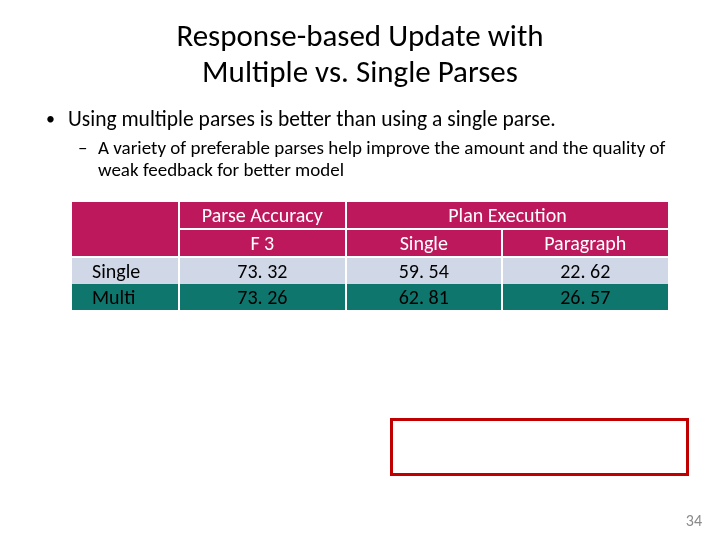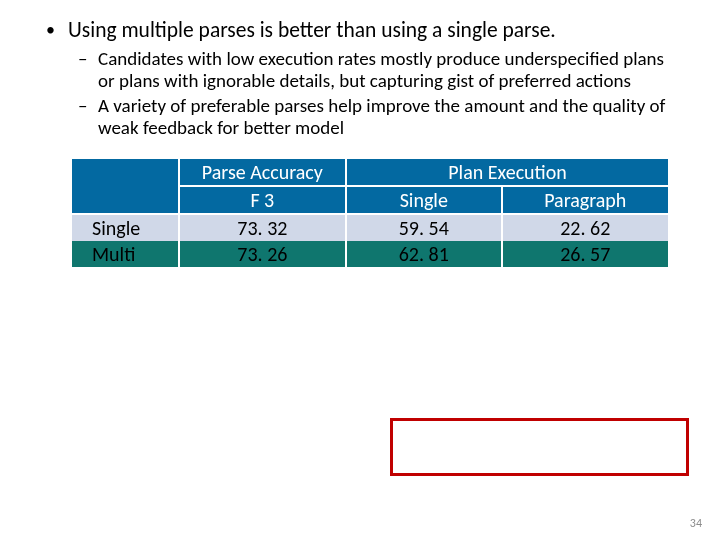--- a/index.html
+++ b/index.html
@@ -77,21 +77,21 @@
   }
   table.data th, table.data td {
     font-weight: 400;
     text-align: center;
     padding: 1px 6px;
     border-right: 2px solid #fff;
     border-left: 2px solid #fff;
     line-height: 1.2;
   }
   table.data thead tr.hdr th {
-    background: #0369a1;
+    background: #be185d;
     color: #fff;
     border-bottom: 2px solid #fff;
   }
   table.data tbody tr {
     background: #d0d8e8;
   }
   table.data tbody tr.alt {
     background: #0f766e;
   }
   table.data td.rowlbl {
@@ -100,37 +100,40 @@
   }
   .redbox-outer {
     position: absolute;
     border: 3px solid #c00000;
     pointer-events: none;
   }
   .pagenum {
     position: absolute;
     right: 18px;
     bottom: 10px;
-    font-size: 12px;
+    font-size: 16px;
     color: #8b8b8b;
   }
   th.empty { background:#4f81bd; }
 </style>
 </head>
 <body>
 
 <div class="slide">
 
+  <h1 class="title">
+    <span>Response-based Update with</span><br>
+    <span>Multiple vs. Single Parses</span>
+  </h1>
 
   <div class="body">
     <ul class="top">
       <li>
         <span>Using multiple parses is better than using a single parse.</span>
         <ul class="sub">
-          <li>Candidates with low execution rates mostly produce underspecified plans or plans with ignorable details, but capturing gist of preferred actions</li>
           <li>A variety of preferable parses help improve the amount and the quality of weak feedback for better model</li>
         </ul>
       </li>
     </ul>
 
     <div class="tablewrap">
       <table class="data">
         <colgroup>
           <col style="width:18%">
           <col style="width:28%">

